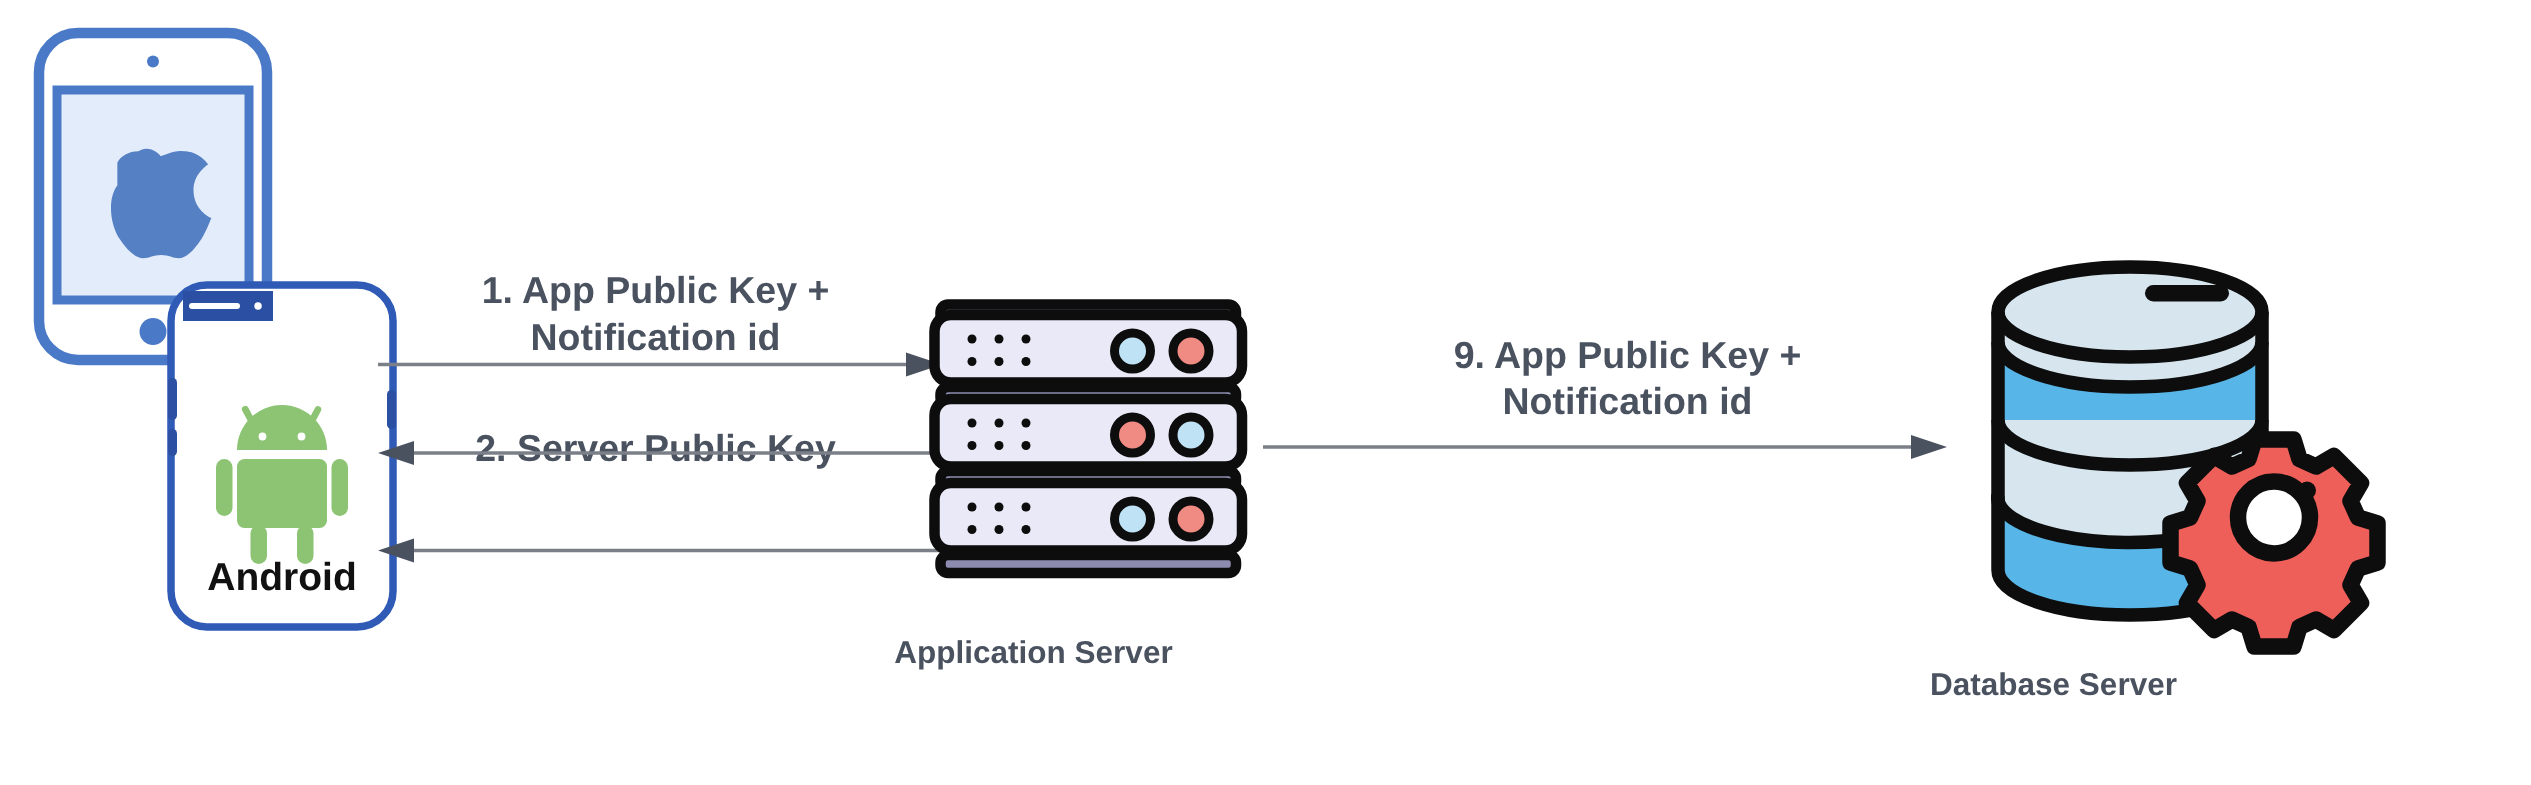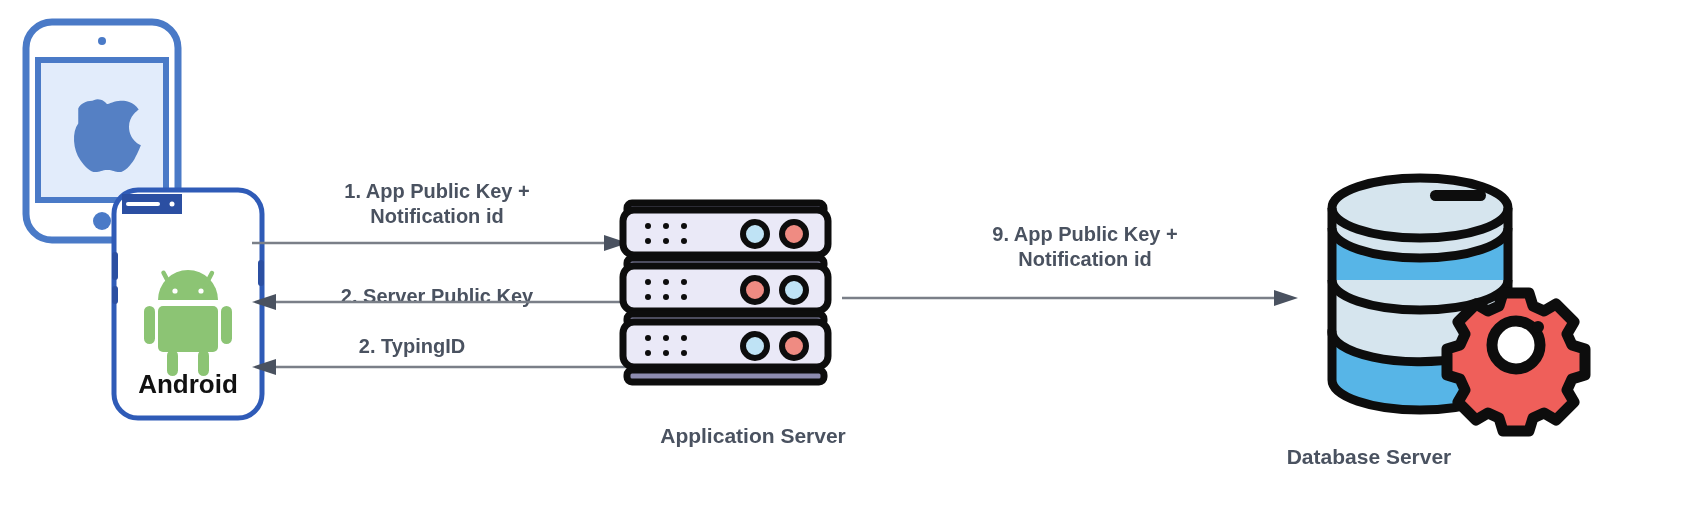--- a/index.html
+++ b/index.html
@@ -15,21 +15,21 @@
   .caption{
     position:absolute;
     font-size:21px;
     font-weight:bold;
     color:#4a5260;
     white-space:nowrap;
     text-align:center;
   }
   .arrow-label{
     position:absolute;
-    font-size:20px;
+    font-size:25px;
     font-weight:bold;
     color:#4a5260;
     white-space:pre-line;
     text-align:center;
     line-height:1.25;
   }
   svg{display:block;overflow:visible;}
 </style>
 </head>
 <body>
@@ -93,21 +93,20 @@
   </div>
 
   <div class="arrow-label" style="left:262px;top:284px;width:350px;">2. Server Public Key</div>
   <div class="node" style="left:250px;top:287px;width:380px;height:30px;">
     <svg width="380" height="30" viewBox="0 0 380 30">
       <line x1="22" y1="15" x2="380" y2="15" stroke="#7a7f88" stroke-width="2.4"></line>
       <path d="M2,15 L26,7 L26,23 Z" fill="#4a5260"></path>
     </svg>
   </div>
 
-  <div class="arrow-label" style="left:262px;top:334px;width:300px;">2. TypingID</div>
   <div class="node" style="left:250px;top:352px;width:380px;height:30px;">
     <svg width="380" height="30" viewBox="0 0 380 30">
       <line x1="22" y1="15" x2="380" y2="15" stroke="#7a7f88" stroke-width="2.4"></line>
       <path d="M2,15 L26,7 L26,23 Z" fill="#4a5260"></path>
     </svg>
   </div>
 
   <div class="node" style="left:618px;top:196px;width:215px;height:200px;">
     <svg width="215" height="200" viewBox="0 0 215 200">
 
@@ -157,21 +156,21 @@
             <circle cx="66" cy="157" r="3"></circle>
         </g>
         <circle cx="137" cy="150" r="12" fill="#bfe3f5" stroke="#0d0d0d" stroke-width="6"></circle>
         <circle cx="176" cy="150" r="12" fill="#ef8b82" stroke="#0d0d0d" stroke-width="6"></circle>
         <rect x="28" y="169" width="16" height="6" rx="3" fill="#0d0d0d"></rect>
         <rect x="56" y="169" width="150" height="6" rx="3" fill="#0d0d0d"></rect>
         <rect x="9" y="174" width="197" height="12" rx="5" fill="#8d8cb0" stroke="#0d0d0d" stroke-width="7"></rect>
       </g>
     </svg>
   </div>
-  <div class="caption" style="left:628px;top:424px;width:250px;">Application Server</div>
+  <div class="caption" style="left:564px;top:424px;width:250px;">Application Server</div>
 
   <div class="arrow-label" style="left:895px;top:222px;width:380px;">9. App Public Key +
 Notification id</div>
   <div class="node" style="left:840px;top:283px;width:460px;height:30px;">
     <svg width="460" height="30" viewBox="0 0 460 30">
       <line x1="2" y1="15" x2="438" y2="15" stroke="#7a7f88" stroke-width="2.4"></line>
       <path d="M458,15 L434,7 L434,23 Z" fill="#4a5260"></path>
     </svg>
   </div>
 

